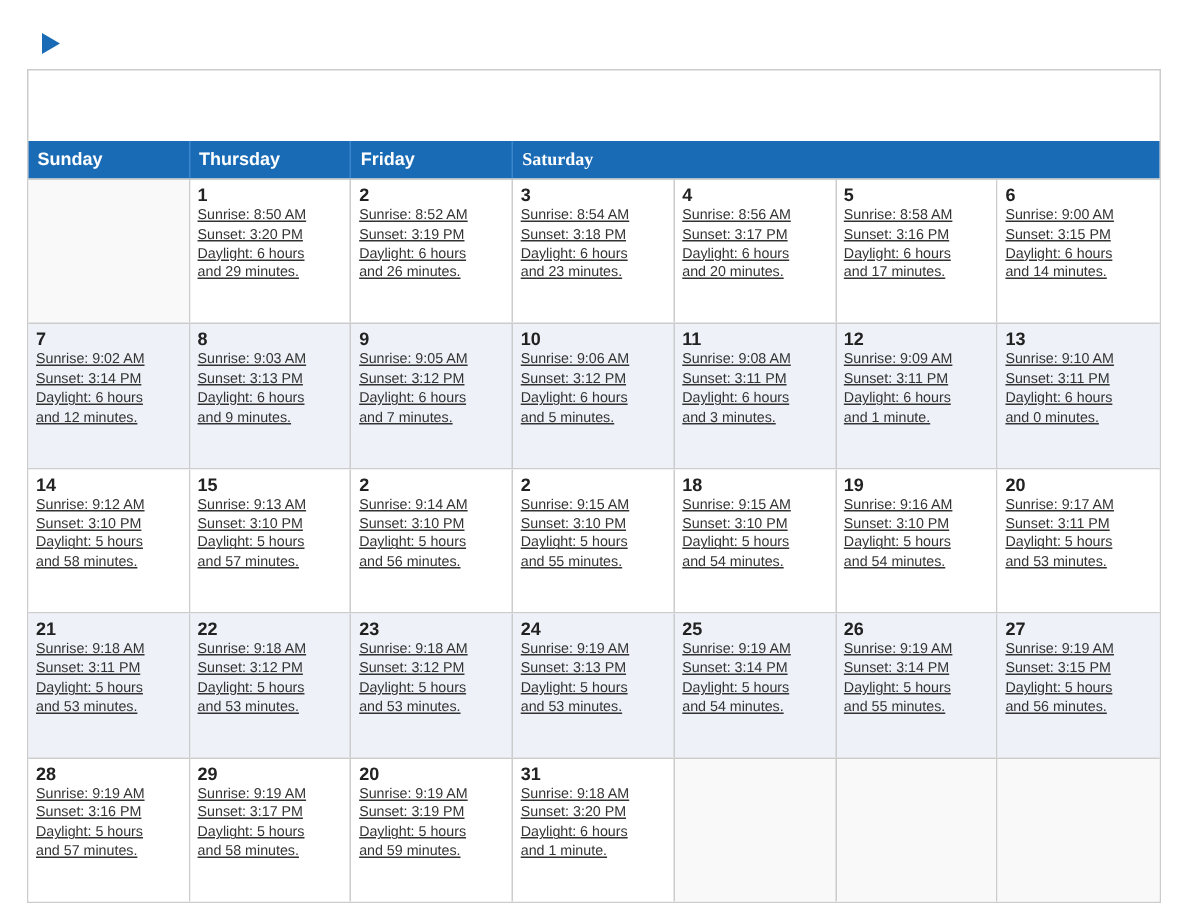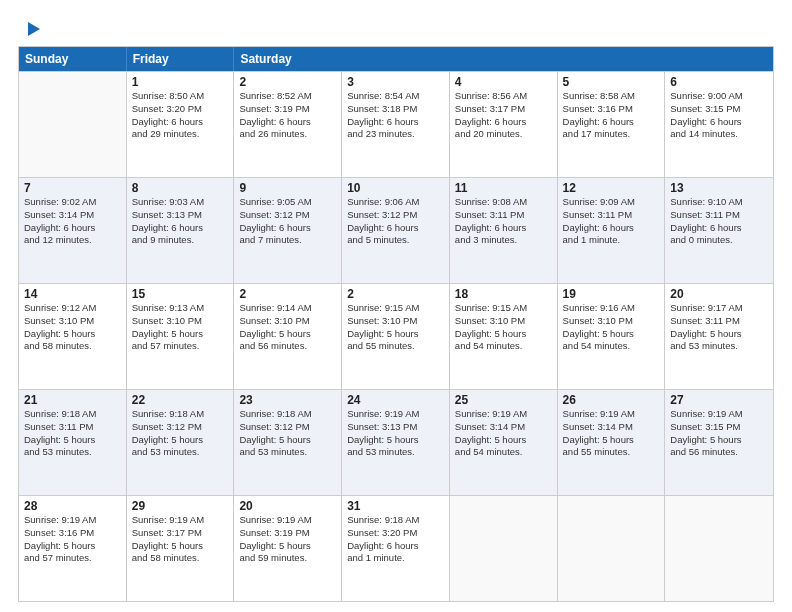--- a/index.html
+++ b/index.html
@@ -53,30 +53,31 @@
     .calendar {
       flex: 1;
       display: flex;
       flex-direction: column;
       border: 1px solid #ccc;
     }
     .cal-header-row {
       display: grid;
       grid-template-columns: repeat(7, 1fr);
       background: #1a6bb5;
+      margin-top: 47px;
     }
     .cal-header-cell {
       color: #fff;
       font-size: 12px;
       font-weight: bold;
       padding: 5px 6px;
       text-align: left;
       border-right: 1px solid #3a85cc;
     }
-    .cal-header-cell:last-child { border-right: none; }
+    .cal-header-cell:last-child { border-right: none; font-family: Liberation Serif, serif; }
     .cal-body {
       flex: 1;
       display: flex;
       flex-direction: column;
     }
     .cal-week {
       display: grid;
       grid-template-columns: repeat(7, 1fr);
       flex: 1;
       border-top: 1px solid #ccc;
@@ -97,20 +98,21 @@
     .day-num {
       font-size: 12px;
       font-weight: bold;
       color: #222;
       margin-bottom: 1px;
     }
     .cal-cell .info {
       font-size: 9.5px;
       color: #333;
       line-height: 1.35;
+      text-decoration: underline;
     }
     .week-alt .cal-cell {
       background: #eef2f8;
     }
   </style>
 </head>
 <body>
 
 <div class="page">
   <div class="header">
@@ -129,20 +131,21 @@
     </div>
     <div class="title-block">
       <div class="month-title"></div>
       <div class="location"></div>
     </div>
   </div>
 
   <div class="calendar">
     <div class="cal-header-row">
     <div class="cal-header-cell">Sunday</div>
+        <div class="cal-header-cell">Thursday</div>
         <div class="cal-header-cell">Friday</div>
         <div class="cal-header-cell">Saturday</div>
       </div>
     <div class="cal-body">
     <div class="cal-week">
           <div class="cal-cell empty"></div>
           <div class="cal-cell">
             <div class="day-num">1</div>
             <div class="info">Sunrise: 8:50 AM<br>Sunset: 3:20 PM<br>Daylight: 6 hours<br>and 29 minutes.</div>
           </div>

